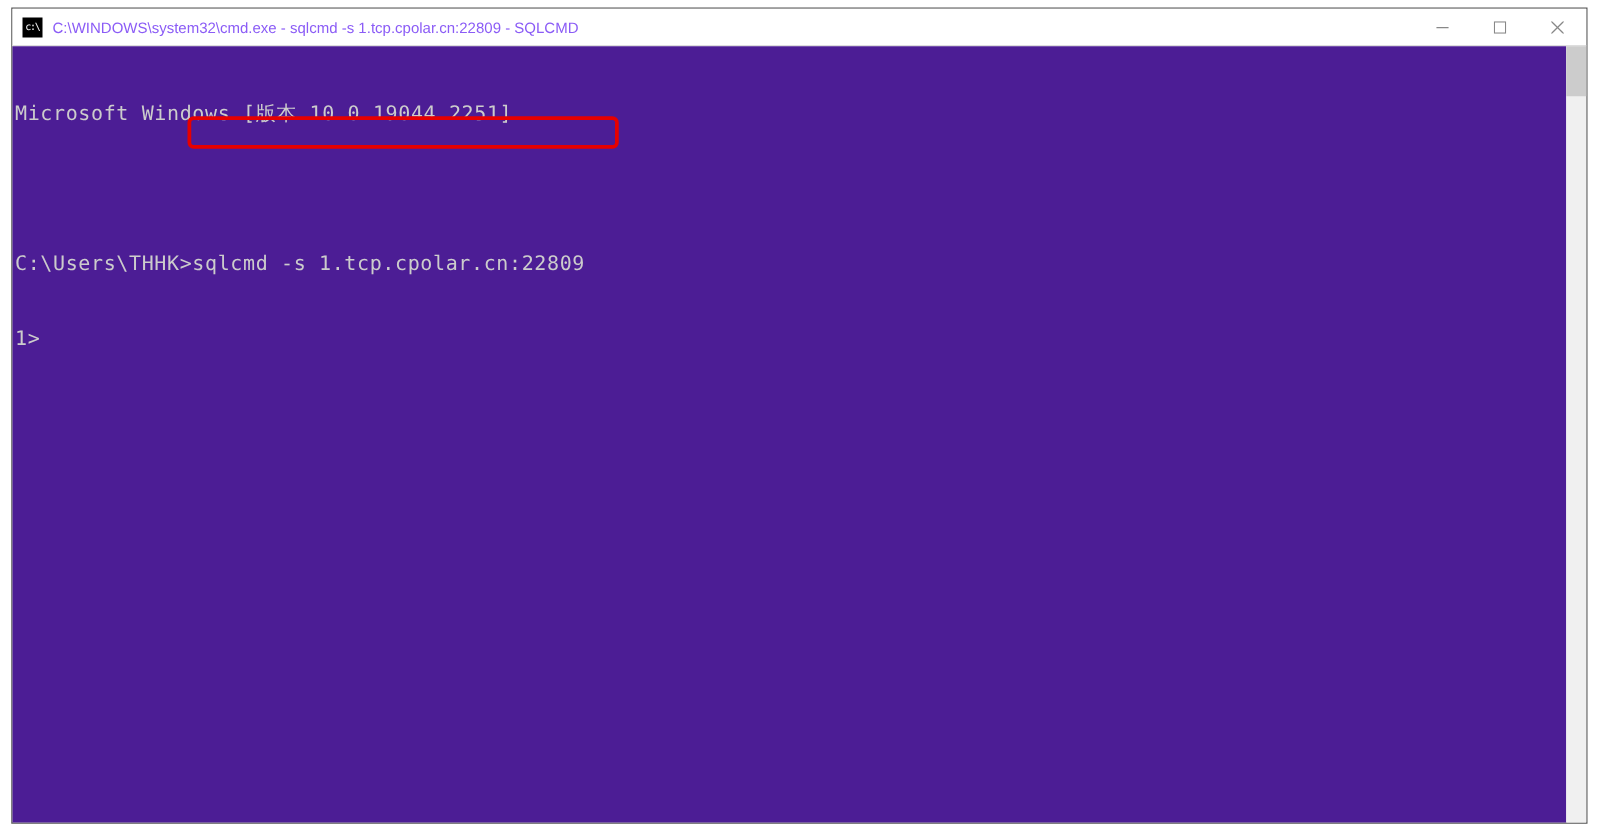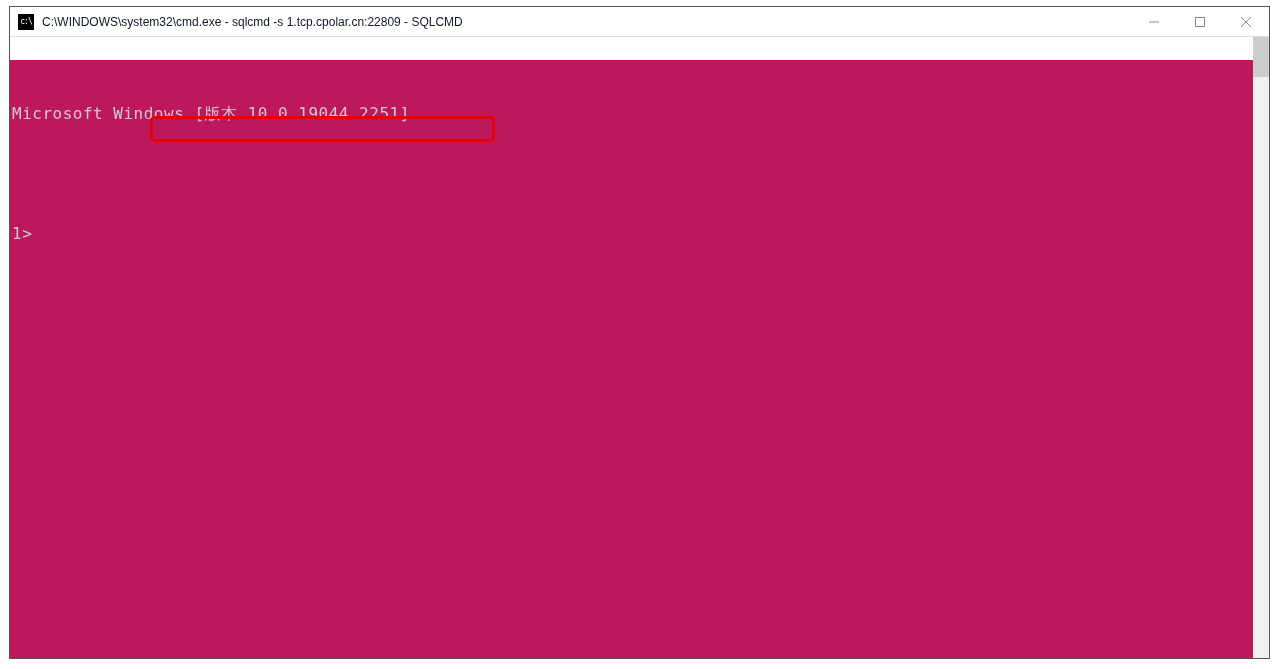--- a/index.html
+++ b/index.html
@@ -37,21 +37,21 @@
       align-items: center;
       justify-content: center;
       color: #fff;
       font-size: 8px;
       font-family: monospace;
       letter-spacing: -1px;
     }
     .titlebar-title {
       flex: 1;
       font-size: 12px;
-      color: #0f172a;
+      color: #8b5cf6;
       font-family: "Segoe UI", Arial, sans-serif;
     }
     .titlebar-buttons {
       display: flex;
       height: 100%;
     }
     .titlebar-btn {
       width: 46px;
       height: 100%;
       display: flex;
@@ -63,30 +63,29 @@
       width: 10px;
       height: 10px;
     }
     .terminal-wrap {
       position: relative;
       height: calc(100% - 30px);
       display: flex;
     }
     .terminal {
       flex: 1;
-      background: #be185d;
+      background: #4c1d95;
       color: #ccc;
       font-family: "NSimSun", "SimSun", "MS Gothic", "Consolas", monospace;
       font-size: 16px;
       line-height: 20px;
       padding: 4px 0 0 2px;
       letter-spacing: 0.5px;
       position: relative;
       white-space: pre;
-      margin-top: 23px;
     }
     .scrollbar {
       width: 16px;
       background: #f0f0f0;
       position: relative;
     }
     .scrollbar-thumb {
       position: absolute;
       top: 0;
       left: 0;
@@ -128,20 +127,21 @@
             <line x1="0" y1="0" x2="10" y2="10" stroke="#888" stroke-width="1"></line>
             <line x1="10" y1="0" x2="0" y2="10" stroke="#888" stroke-width="1"></line>
           </svg>
       </div>
     </div>
   </div>
   <div class="terminal-wrap">
     <div class="terminal">
       <span class="term-line">Microsoft Windows [版本 10.0.19044.2251]</span>
       <span class="term-line"></span>
+      <span class="term-line"><span>C:\Users\THHK&gt;</span><span>sqlcmd -s 1.tcp.cpolar.cn:22809</span></span>
       <span class="term-line">1&gt;</span>
       <div class="highlight-box" id="hlbox" style="top: 56px; left: 140px; width: 345px; height: 26px;"></div>
     </div>
     <div class="scrollbar">
       <div class="scrollbar-thumb"></div>
     </div>
   </div>
 </div>
 
 </body></html>

